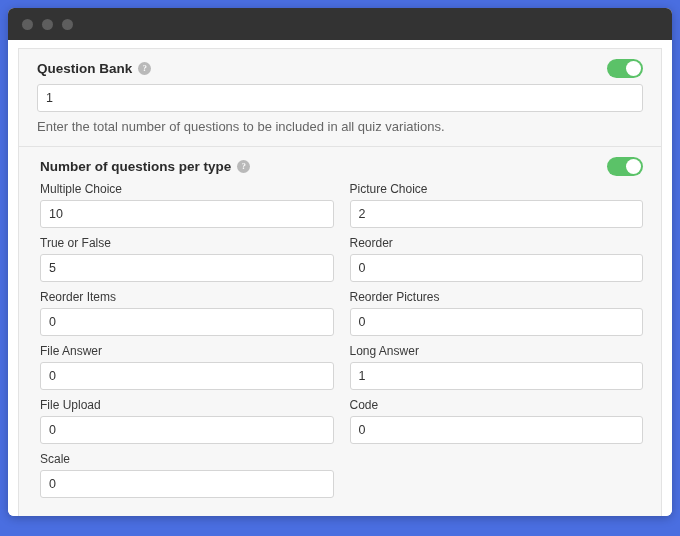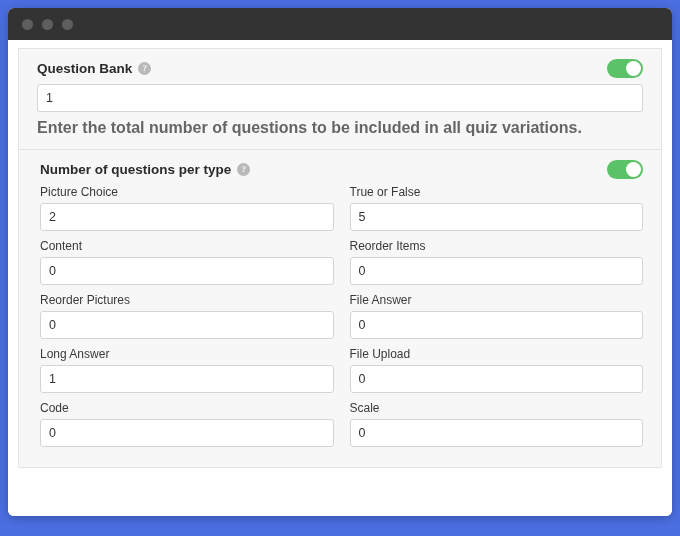--- a/index.html
+++ b/index.html
@@ -116,24 +116,23 @@
     border: 1px solid #d5d5d5;
     border-radius: 3px;
     background: #ffffff;
     padding: 0 8px;
     font-size: 12.5px;
     color: #333333;
     font-family: "Liberation Sans", sans-serif;
     outline: none;
   }
   .hint {
-    font-size: 16px;
+    font-size: 13px;
     color: #666666;
     margin-top: 7px;
-    font-weight: bold;
   }
   .grid {
     display: grid;
     grid-template-columns: 1fr 1fr;
     column-gap: 16px;
     row-gap: 0px;
   }
   .cell {
     margin-bottom: 8px;
   }
@@ -179,30 +178,34 @@
           <span>Number of questions per type</span>
           <span class="help-icon">?</span>
         </div>
         <div class="toggle">
           <span class="knob"></span>
         </div>
       </div>
 
       <div class="grid">
         <div class="cell">
+          <label>Multiple Choice</label>
+          <input class="txt" type="text" value="10" style="">
+        </div>
+        <div class="cell">
           <label>Picture Choice</label>
           <input class="txt" type="text" value="2" style="">
         </div>
 
         <div class="cell">
           <label>True or False</label>
           <input class="txt" type="text" value="5" style="">
         </div>
         <div class="cell">
-          <label>Content</label>
+          <label>Reorder</label>
           <input class="txt" type="text" value="0" style="">
         </div>
 
         <div class="cell">
           <label>Reorder Items</label>
           <input class="txt" type="text" value="0" style="">
         </div>
 
         <div class="cell">
           <label>Reorder Pictures</label>

